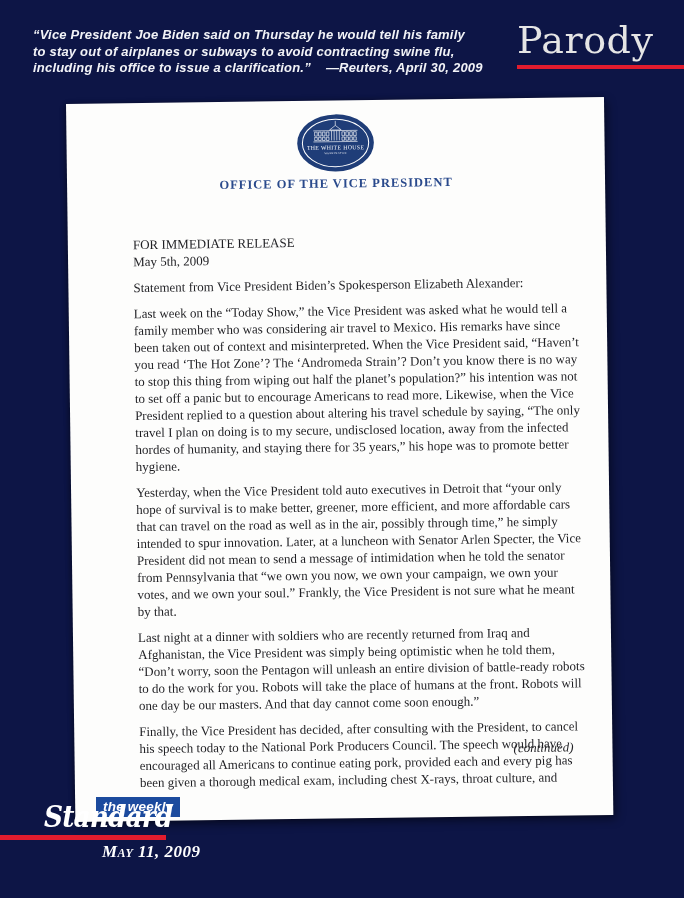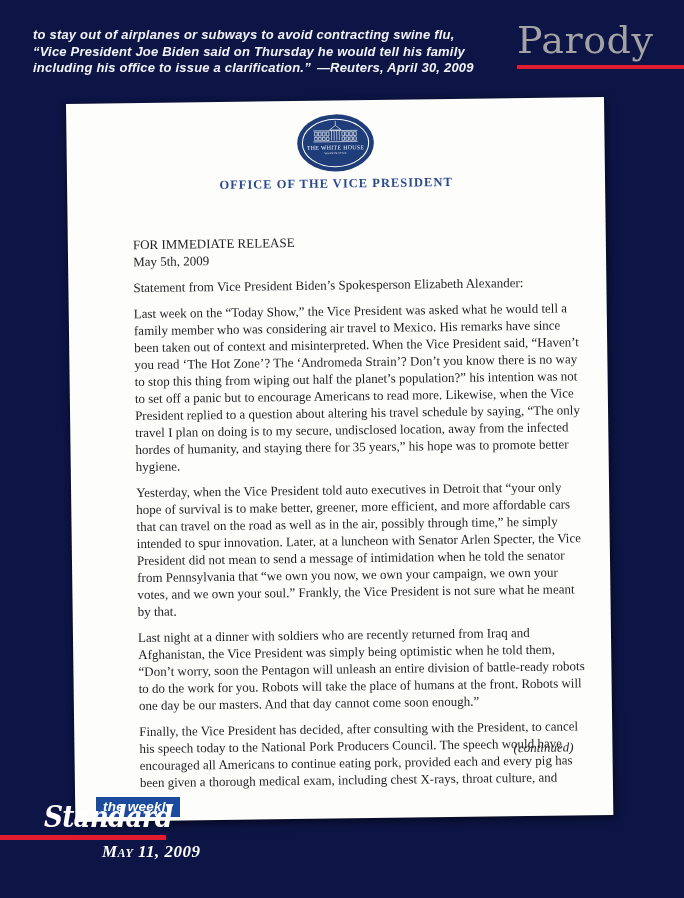--- a/index.html
+++ b/index.html
@@ -19,26 +19,26 @@
     width: 500px;
     color: #f2f3f7;
     font-family: "Liberation Sans", sans-serif;
     font-weight: bold;
     font-style: italic;
     font-size: 13px;
     line-height: 16.5px;
     letter-spacing: 0.2px;
   }
   .quote-line { display: block; }
-  .quote-attribution { margin-left: 6px; }
+  .quote-attribution { margin-left: 15px; }
 
   .parody-label {
     position: absolute;
     left: 517px; top: 21px;
-    color: #a3a3a3;
+    color: #e5e5e5;
     font-family: "DejaVu Serif", serif;
     font-size: 38px;
     letter-spacing: 0.5px;
     line-height: 1;
   }
   .parody-rule {
     position: absolute;
     left: 517px; right: 0; top: 65px;
     height: 4px;
     background: #e11c2e;
@@ -136,22 +136,22 @@
     font-variant: small-caps;
     font-size: 17px;
     letter-spacing: 0.5px;
     z-index: 3;
   }
 </style>
 </head>
 <body>
 
 <div class="masthead-quote">
+  <span class="quote-line">“Vice President Joe Biden said on Thursday he would tell his family</span>
   <span class="quote-line">to stay out of airplanes or subways to avoid contracting swine flu,</span>
-  <span class="quote-line">“Vice President Joe Biden said on Thursday he would tell his family</span>
   <span class="quote-line">
     <span>including his office to issue a clarification.”</span><span class="quote-attribution">—Reuters, April 30, 2009</span>
   </span>
 </div>
 
 <div class="parody-label">Parody</div>
 <div class="parody-rule"></div>
 
 <div class="press-doc">
 

